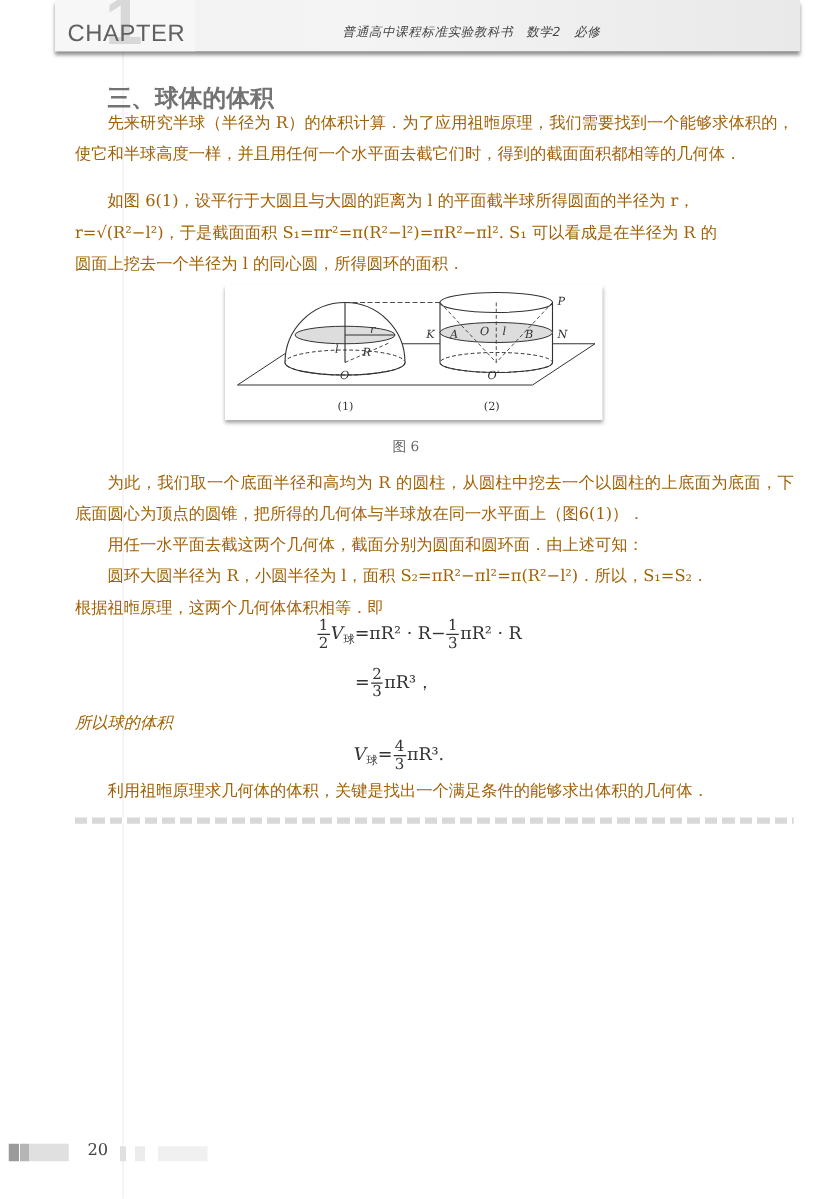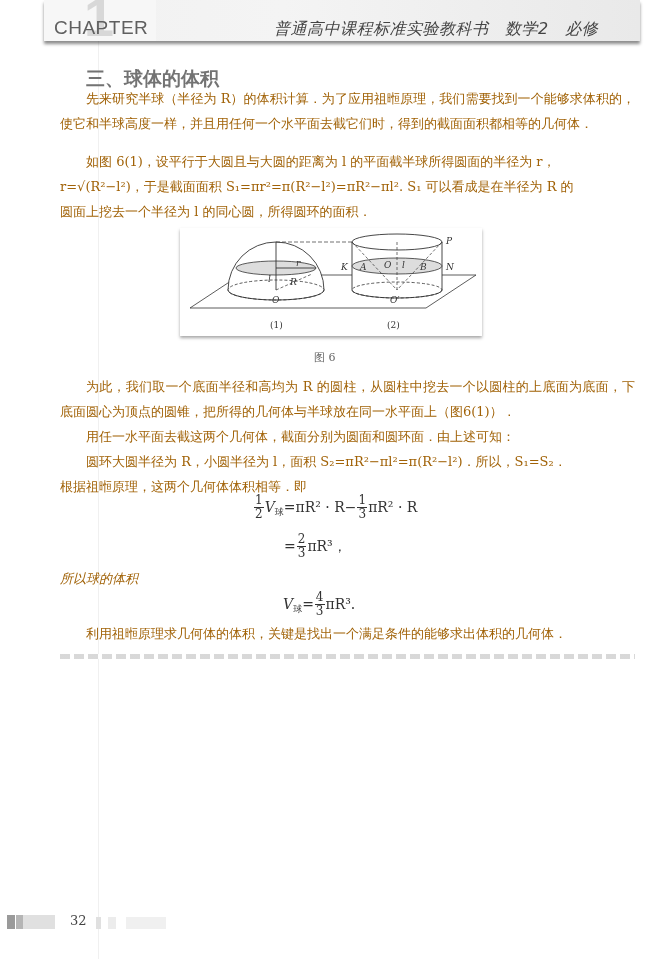--- a/index.html
+++ b/index.html
@@ -7,21 +7,21 @@
          font-family:"DejaVu Serif", serif; color:#2a2a2a; }
   .header { position:absolute; left:44px; top:0; width:596px; height:41px;
             background:linear-gradient(90deg,#f1f1f1 0%,#f4f4f4 40%,#e9e9e9 100%);
             box-shadow:0 3px 3px rgba(0,0,0,0.45); }
   .header .left-block { position:absolute; left:0; top:0; width:112px; height:41px; background:#f7f7f7; }
   .header .chap-num { position:absolute; left:40px; top:-14px; font-family:"Liberation Sans",sans-serif;
             font-size:54px; font-weight:bold; color:#d8d8d8; }
   .header .chapter { position:absolute; left:10px; top:17px; font-family:"Liberation Sans",sans-serif;
             font-size:19px; color:#606060; letter-spacing:0.5px; }
   .header .book-title { position:absolute; left:230px; top:19px; font-family:"DejaVu Sans",sans-serif;
-            font-size:16px; font-style:italic; color:#444; letter-spacing:0.5px; }
+            font-size:10px; font-style:italic; color:#444; letter-spacing:0.5px; }
   .vline { position:absolute; left:98px; top:0; width:1px; height:959px; background:#f0f0f0; }
   .section-title { position:absolute; left:86px; top:66px; font-family:"DejaVu Sans",sans-serif;
             font-weight:bold; font-size:19px; color:#737373;text-align:center; }
   .para { position:absolute; left:60px; width:575px; font-size:13px; line-height:25px; color:#a16207;
           text-align:justify; }
   .indent { text-indent:26px; }
   .m { font-style:italic; }
   .figure { position:absolute; left:180px; top:228px; width:302px; height:108px; background:#fff;
             box-shadow:0 2px 3px rgba(0,0,0,0.35); }
   .fig-caption { position:absolute; left:314px; top:350px; font-size:11px; color:#666; }
@@ -117,14 +117,14 @@
 
 <div class="eq" style="left:283px; top:591px;">
   <span class="m">V</span><span class="sub">球</span><span>=</span><span class="frac"><span class="num">4</span><span>3</span></span><span>πR³.</span>
 </div>
 
 <div class="para indent" style="top:621px;">利用祖暅原理求几何体的体积，关键是找出一个满足条件的能够求出体积的几何体．</div>
 
 <div class="dash-strip"></div>
 
 <div class="footer-bar"></div>
-<div class="page-num">32</div>
+<div class="page-num">20</div>
 <div class="footer-bar2"></div>
 
 </body></html>

